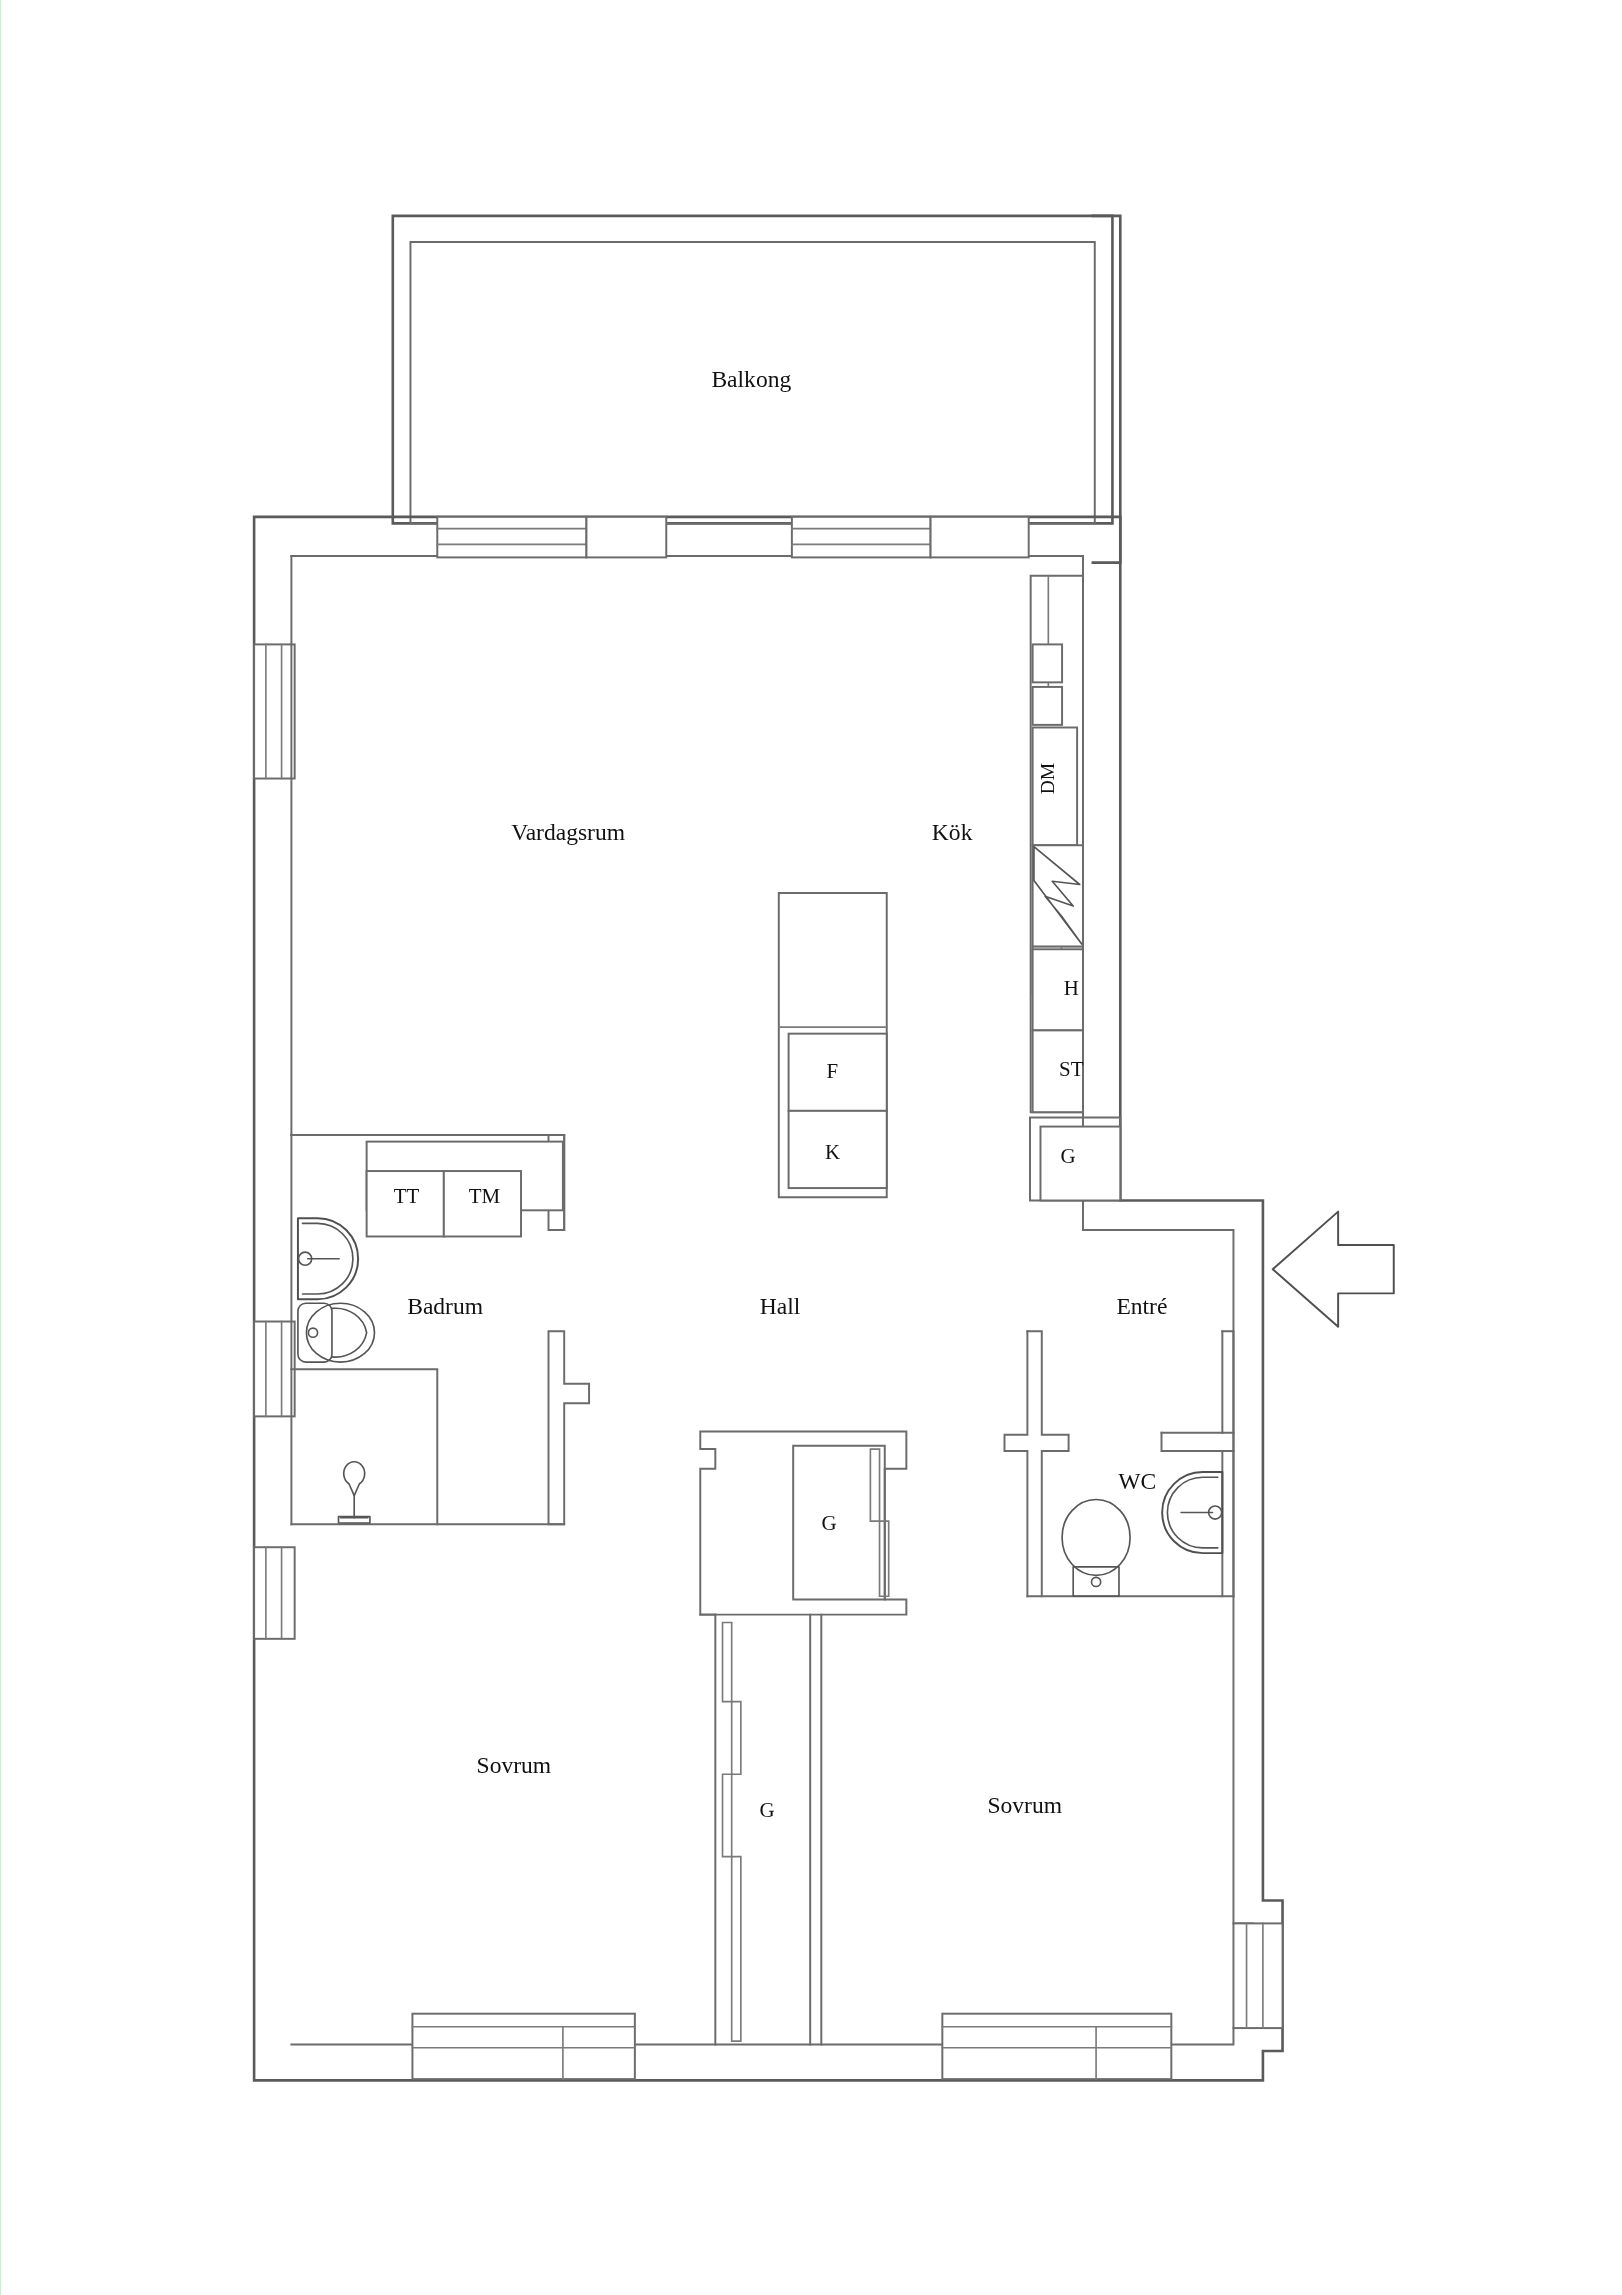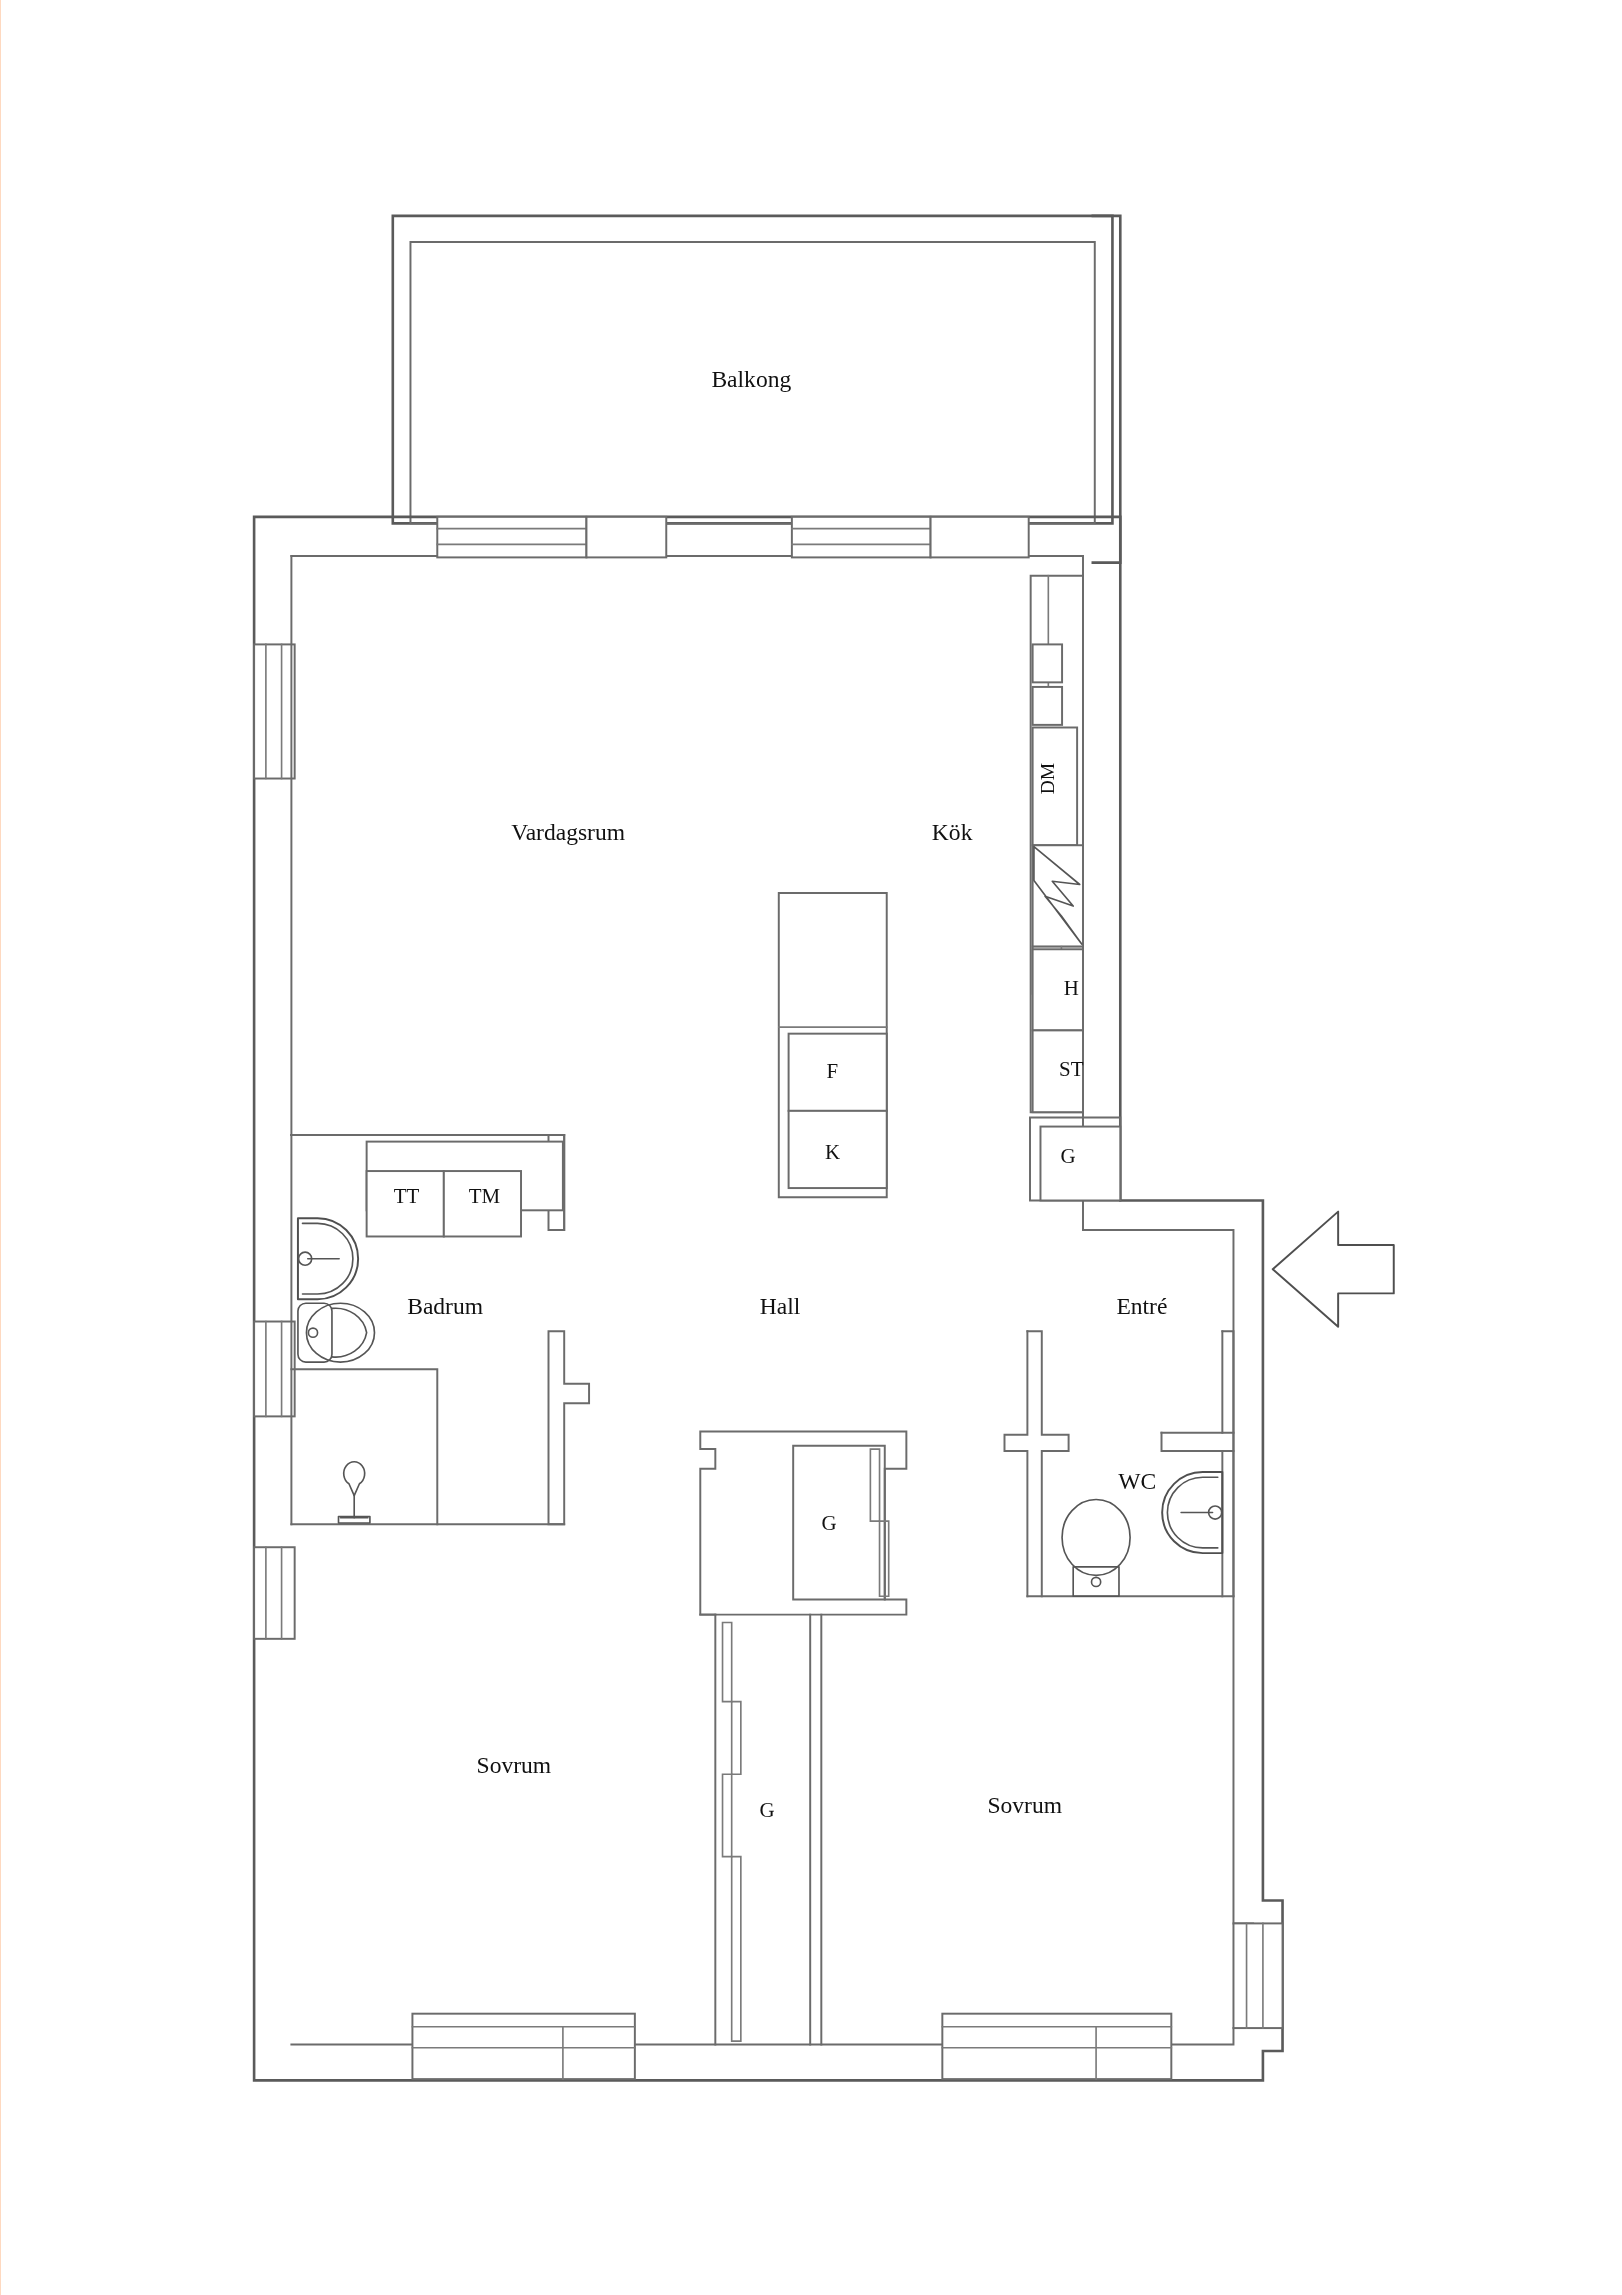--- a/index.html
+++ b/index.html
@@ -11,21 +11,21 @@
   body {
     width: 1623px;
     height: 2295px;
     font-family: "Liberation Serif", "DejaVu Serif", serif;
     overflow: hidden;
   }
   #plan-root {
     position: relative;
     width: 1623px;
     height: 2295px;
-    background: #f97316;
+    background: #22c55e;
   }
   svg#floorplan {
     display: block;
     width: 1623px;
     height: 2295px;
   }
   .wall {
     fill: none;
     stroke: #5a5a5a;
     stroke-width: 4;

